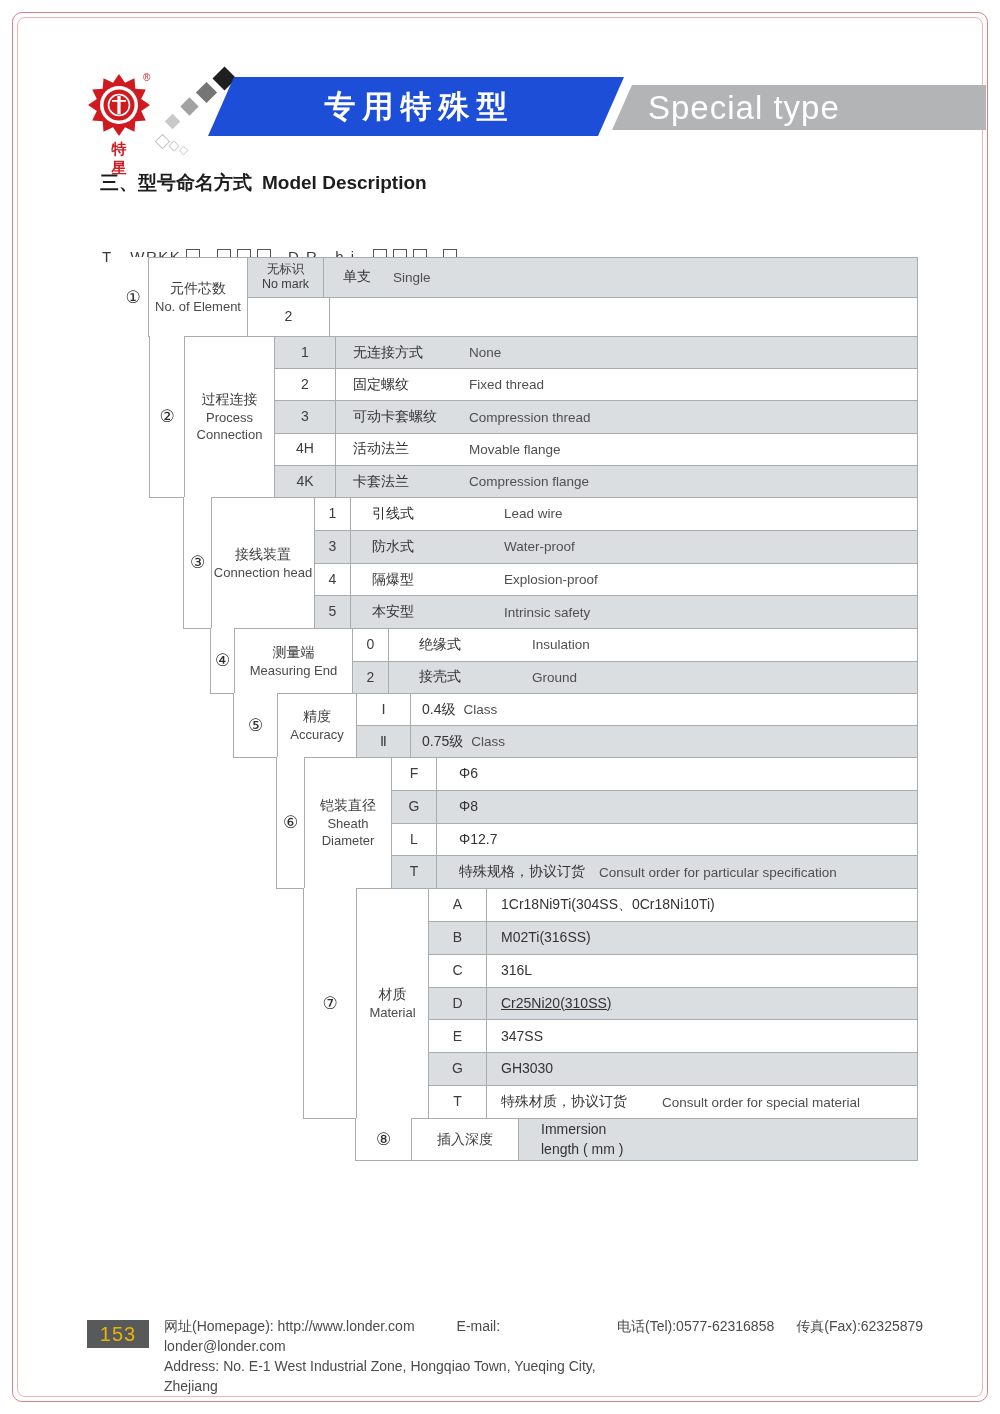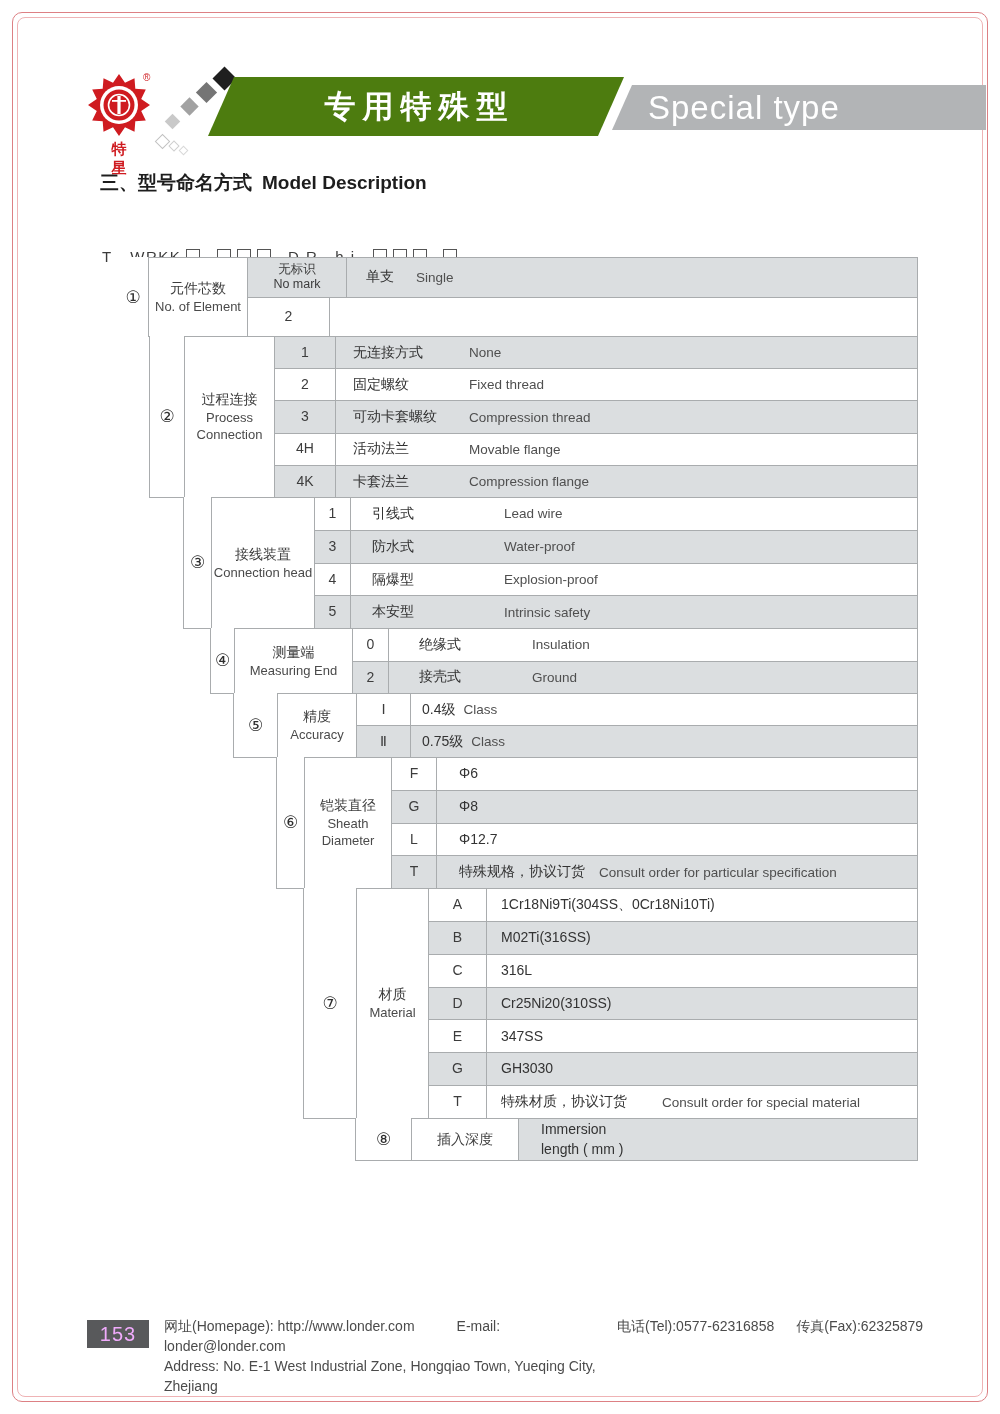--- a/index.html
+++ b/index.html
@@ -7,21 +7,21 @@
         font-family:"Liberation Sans","DejaVu Sans",sans-serif;color:#333;}
   .frame-outer{position:absolute;left:12px;top:12px;right:12px;bottom:12px;
         border:1px solid #dd8084;border-radius:10px;pointer-events:none;}
   .frame-inner{position:absolute;left:17px;top:17px;right:17px;bottom:17px;
         border:1px solid #efb3b5;border-radius:8px;pointer-events:none;}
 
   
   .logo{position:absolute;left:86px;top:70px;width:66px;text-align:center;}
   .brand{color:#cf1b20;font-weight:bold;font-size:15px;letter-spacing:9px;margin-top:-2px;padding-left:9px;}
   .diamond{position:absolute;transform:rotate(45deg);}
-  .banner-red{position:absolute;left:208px;top:77px;width:416px;height:59px;background:#4d7c0f;
+  .banner-red{position:absolute;left:208px;top:77px;width:416px;height:59px;background:#1d4ed8;
         clip-path:polygon(26px 0,100% 0,calc(100% - 26px) 100%,0 100%);
         display:flex;align-items:center;justify-content:center;}
   .banner-red span{color:#fff;font-size:31px;font-weight:bold;letter-spacing:7px;padding-left:7px;}
   .banner-gray{position:absolute;left:612px;top:85px;width:374px;height:45px;background:#b2b4b6;
         clip-path:polygon(20px 0,100% 0,100% 100%,0 100%);
         display:flex;align-items:center;}
   .banner-gray span{color:#fff;font-size:33px;letter-spacing:1px;padding-left:36px;}
 
   
   .sec-title{position:absolute;left:100px;top:170px;font-size:19px;font-weight:bold;color:#1d1d1d;}
@@ -52,21 +52,21 @@
   .trow:last-child{border-bottom:none;}
   .trow.shade{background:var(--shade);}
   .tcode{border-right:1px solid var(--bd);display:flex;flex-direction:column;align-items:center;
         justify-content:center;font-size:14px;color:#3c3c3c;line-height:1.25;box-sizing:border-box;}
   .tcode .small{font-size:12.5px;}
   .tval{flex:1;display:flex;align-items:center;box-sizing:border-box;}
   .tval .cn{font-size:14px;color:#333;white-space:pre-line;line-height:1.4;}
   .tval .en{font-size:13.5px;color:#4f4f4f;}
 
   
-  .pagenum{position:absolute;left:87px;top:1320px;width:62px;height:28px;background:#58595b;color:#f0abfc;
+  .pagenum{position:absolute;left:87px;top:1320px;width:62px;height:28px;background:#58595b;color:#eab308;
         display:flex;align-items:center;justify-content:center;font-size:20px;letter-spacing:1px;}
   .foot{position:absolute;top:1316px;font-size:14px;color:#4b4b4b;line-height:20px;}
   .foot-left{left:164px;width:450px;}
   .foot-right{left:617px;width:310px;}
   .foot .gap{display:inline-block;width:42px;}
   .foot .gap-s{display:inline-block;width:22px;}
 </style>
 </head>
 <body>
 
@@ -131,21 +131,21 @@
 
   <div class="mtable" id="mtable">
       <div class="group first" style="margin-left: 118px; width: 800px; height: 80px;">
         <div class="gnum" style="width: 30px;">①</div>
         <div class="glabel" style="width: 100px;">
           <div class="lcn">元件芯数</div>
           <div class="len">No. of Element</div>
         </div>
         <div class="grows">
           <div class="trow shade">
-            <div class="tcode" style="width: 99px;">
+            <div class="tcode" style="width: 76px;">
               <div class="small">无标识</div>
               <div class="small">No mark</div>
             </div>
             <div class="tval" style="padding-left: 19px;">
               <span class="cn" style="min-width: 50px;">单支</span>
               <span class="en">Single</span>
             </div>
           </div>
           <div class="trow">
             <div class="tcode" style="width: 82px;">2</div>
@@ -334,21 +334,21 @@
           </div>
           <div class="trow">
             <div class="tcode" style="width: 58px;">C</div>
             <div class="tval" style="padding-left: 14px;">
               <span class="cn" style="min-width: 161px;">316L</span>
             </div>
           </div>
           <div class="trow shade">
             <div class="tcode" style="width: 58px;">D</div>
             <div class="tval" style="padding-left: 14px;">
-              <span class="cn" style="min-width: 161px;">Cr25Ni20(310SS)</span>
+              <span class="cn" style="min-width: 161px; text-decoration: underline;">Cr25Ni20(310SS)</span>
             </div>
           </div>
           <div class="trow">
             <div class="tcode" style="width: 58px;">E</div>
             <div class="tval" style="padding-left: 14px;">
               <span class="cn" style="min-width: 161px;">347SS</span>
             </div>
           </div>
           <div class="trow shade">
             <div class="tcode" style="width: 58px;">G</div>

